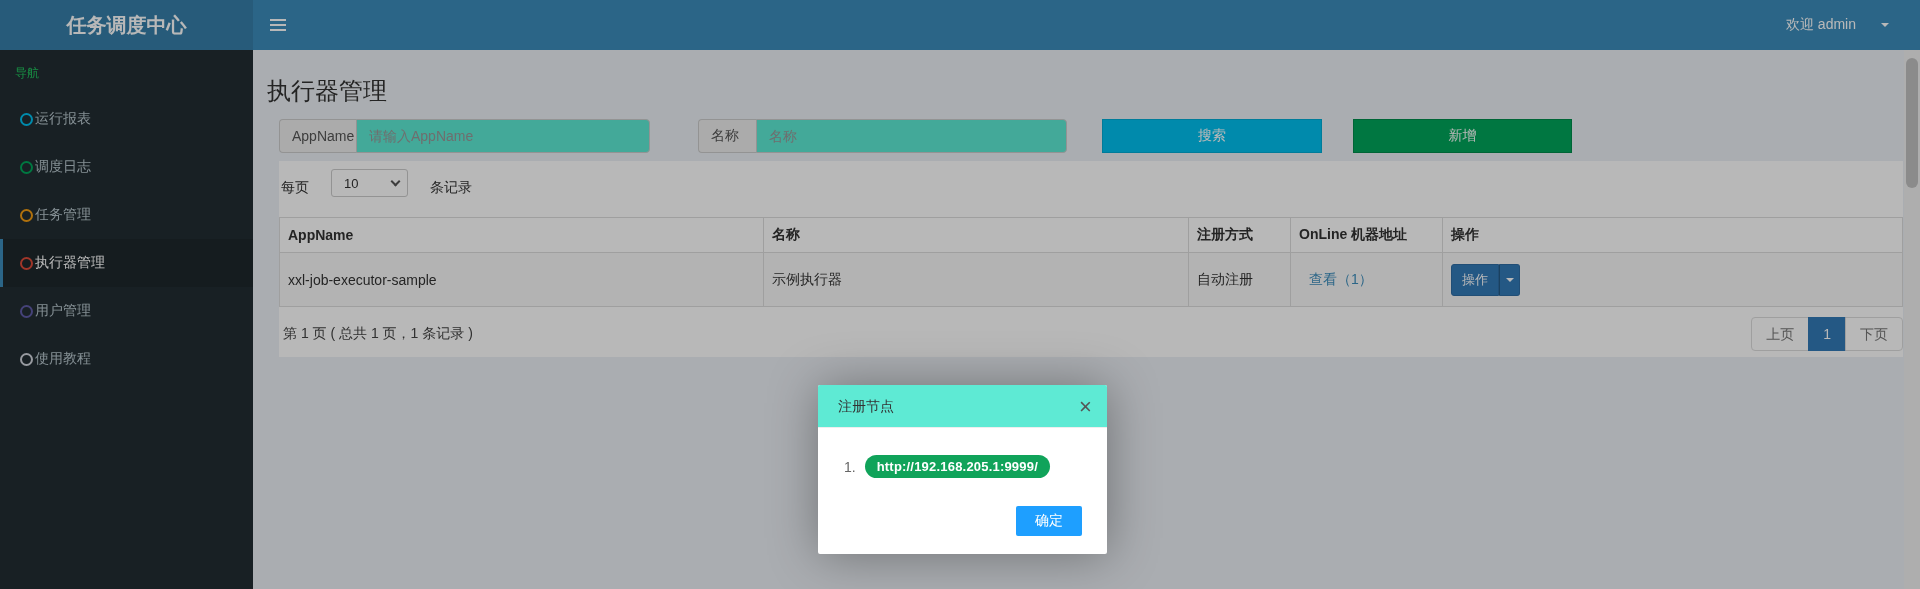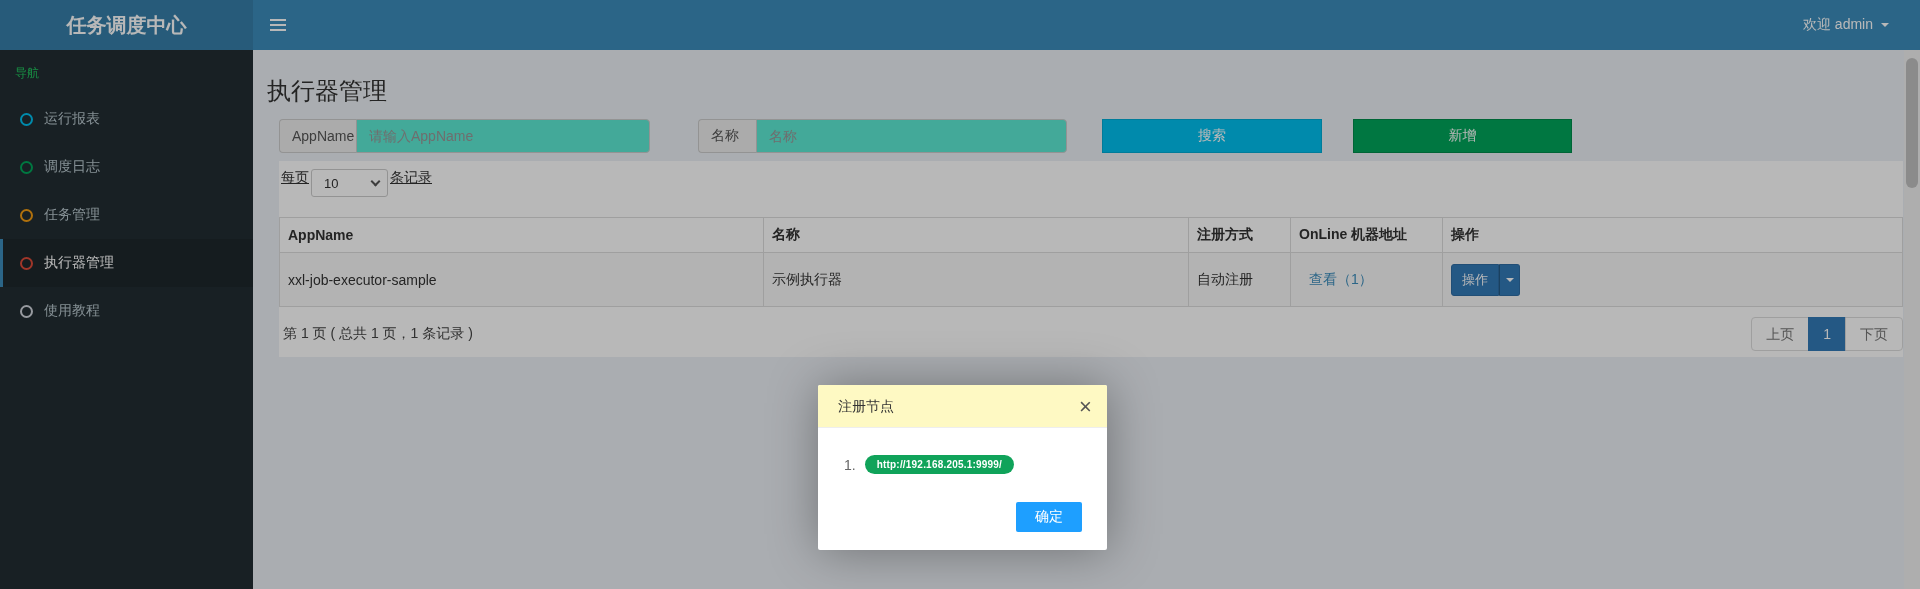--- a/index.html
+++ b/index.html
@@ -10,27 +10,27 @@
     background: #ecf0f5;
   }
   
   .header { position:absolute; top:0; left:0; right:0; height:50px; background:#3c8dbc; z-index:2; }
   .logo { position:absolute; left:0; top:0; width:253px; height:50px; background:#367fa9;
           color:#fff; font-size:20px; font-weight:bold; text-align:center; line-height:50px; cursor:pointer; }
   .sidebar-toggle { position:absolute; left:253px; top:0; width:50px; height:50px;
           display:flex; flex-direction:column; justify-content:center; align-items:center; gap:3px; cursor:pointer; }
   .sidebar-toggle i { width:16px; height:2px; background:#fff; display:block; }
   .navbar-right { position:absolute; right:16px; top:0; height:50px; padding:0 15px;
-          display:flex; align-items:center; gap:8px; color:#fff; font-size:14px; cursor:pointer; }
+          display:flex; align-items:center; gap:25px; color:#fff; font-size:14px; cursor:pointer; }
   .caret-down { width:0; height:0; border-left:4px solid transparent; border-right:4px solid transparent;
           border-top:4px solid #fff; display:inline-block; }
   
   .sidebar { position:absolute; top:50px; left:0; width:253px; bottom:0; background:#222d32; z-index:2; }
   .sidebar-header { color:#22c55e; font-size:12px; padding:15px 15px 13px; }
-  .sidebar-item { height:48px; display:flex; align-items:center; gap:11px; padding-left:17px;
+  .sidebar-item { height:48px; display:flex; align-items:center; gap:2px; padding-left:17px;
           color:#b8c7ce; font-size:14px; cursor:pointer; border-left:3px solid transparent; }
   .sidebar-item.active { background:#1e282c; color:#fff; border-left-color:#3c8dbc; }
   .ring { width:13px; height:13px; border:2px solid #d2d6de; border-radius:50%; flex:0 0 auto; }
   
   .content { position:absolute; left:253px; top:50px; right:0; bottom:0; }
   .page-title { margin:25px 17px 12px 14px; font-size:24px; font-weight:400; color:#333; }
   .search-row { display:flex; height:34px; margin:0 17px 0 26px; font-size:14px; }
   .input-group { display:flex; }
   .addon { background:#eee; border:1px solid #ccc; border-right:0; border-radius:4px 0 0 4px;
           display:flex; align-items:center; padding:0 12px; color:#555; white-space:nowrap; }
@@ -39,21 +39,21 @@
   .form-input::placeholder { color:#999; }
   .w-addon1 { width:77px; } .w-input1 { width:294px; }
   .w-addon2 { width:58px; } .w-input2 { width:311px; }
   .gap1 { width:48px; } .gap2 { width:35px; } .gap3 { width:31px; }
   .btn { border:1px solid transparent; border-radius:0; color:#fff; font-size:14px;
           cursor:pointer; font-family:Liberation Sans, sans-serif; }
   .btn-search { width:220px; background:#00c0ef; border-color:#00acd6; }
   .btn-add { width:219px; background:#00a65a; border-color:#008d4c; }
   
   .panel { background:#fff; margin:8px 17px 0 26px; padding:8px 0 6px; }
-  .per-page { display:flex; align-items:flex-start; gap:2px; padding-left:2px; font-size:14px; color:#333;text-decoration:underline; }
+  .per-page { display:flex; align-items:flex-end; gap:22px; padding-left:2px; font-size:14px; color:#333; }
   .select-wrap { position:relative; }
   .select-wrap select { width:77px; height:28px; border:1px solid #ccc; border-radius:3px;
           padding:0 20px 0 12px; font-size:13px; color:#333; background:#fff;
           appearance:none; -webkit-appearance:none; font-family:inherit; outline:none; }
   .select-caret { position:absolute; right:9px; top:9px; width:7px; height:7px;
           border-right:2px solid #555; border-bottom:2px solid #555; transform:rotate(45deg); pointer-events:none; }
   table { width:100%; border-collapse:collapse; margin-top:20px; font-size:14px; color:#333; table-layout:fixed; }
   th, td { border:1px solid #ddd; text-align:left; padding:8px; }
   th { font-weight:bold; height:33px; background:#fff; }
   td { height:54px; background:#f9f9f9; vertical-align:middle; padding:10px 8px; }
@@ -74,27 +74,27 @@
   .page-li.last { border-radius:0 4px 4px 0; }
   .page-li.active { background:#337ab7; border-color:#337ab7; color:#fff; text-align:center; }
   
   .scrollbar { position:absolute; right:0; top:50px; width:16px; bottom:0; background:#f1f1f1; z-index:3; }
   .scrollbar .thumb { position:absolute; top:8px; left:2px; width:12px; height:130px;
           background:#c1c1c1; border-radius:6px; cursor:pointer; }
   
   .backdrop { position:absolute; inset:0; background:rgba(0,0,0,0.28); z-index:5; }
   .modal { position:absolute; left:818px; top:385px; width:289px; z-index:6; background:#fff;
           border-radius:2px; box-shadow:1px 1px 50px rgba(0,0,0,0.35); }
-  .modal-header { height:43px; background:#fef9c3; border-bottom:1px solid #eee; border-radius:2px 2px 0 0;
+  .modal-header { height:43px; background:#5eead4; border-bottom:1px solid #eee; border-radius:2px 2px 0 0;
           line-height:42px; padding-left:20px; font-size:14px; color:#333; position:relative; }
   .modal-close { position:absolute; right:0; top:0; width:43px; height:43px; display:flex;
           align-items:center; justify-content:center; font-size:22px; color:#555; cursor:pointer; line-height:1; }
   .modal-body { padding:27px 20px 0 26px; }
   .node-item { display:flex; align-items:center; gap:9px; font-size:14px; color:#666; }
-  .badge-node { background:#10a35a; color:#fff; font-weight:bold; font-size:10px;
+  .badge-node { background:#10a35a; color:#fff; font-weight:bold; font-size:13px;
           padding:4px 12px; border-radius:12px; letter-spacing:0.2px; }
   .modal-footer { display:flex; justify-content:flex-end; padding:28px 25px 18px 0; }
   .btn-confirm { background:#1e9fff; color:#fff; border:none; border-radius:2px; height:30px;
           padding:0 19px; font-size:14px; cursor:pointer; font-family:inherit; }
 </style>
 </head>
 <body>
 
 <div class="header">
   <div class="logo">任务调度中心</div>
@@ -120,20 +120,24 @@
     <span class="ring" style="border-color: rgb(0, 166, 90);"></span>
     <span>调度日志</span>
   </div>
   <div class="sidebar-item">
     <span class="ring" style="border-color: rgb(243, 156, 18);"></span>
     <span>任务管理</span>
   </div>
   <div class="sidebar-item active">
     <span class="ring" style="border-color: rgb(221, 75, 57);"></span>
     <span>执行器管理</span>
+  </div>
+  <div class="sidebar-item">
+    <span class="ring" style="border-color: rgb(96, 92, 168);"></span>
+    <span>用户管理</span>
   </div>
   <div class="sidebar-item">
     <span class="ring" style="border-color: rgb(210, 214, 222);"></span>
     <span>使用教程</span>
   </div>
 </div>
 
 <div class="content">
   <h1 class="page-title">执行器管理</h1>
 

